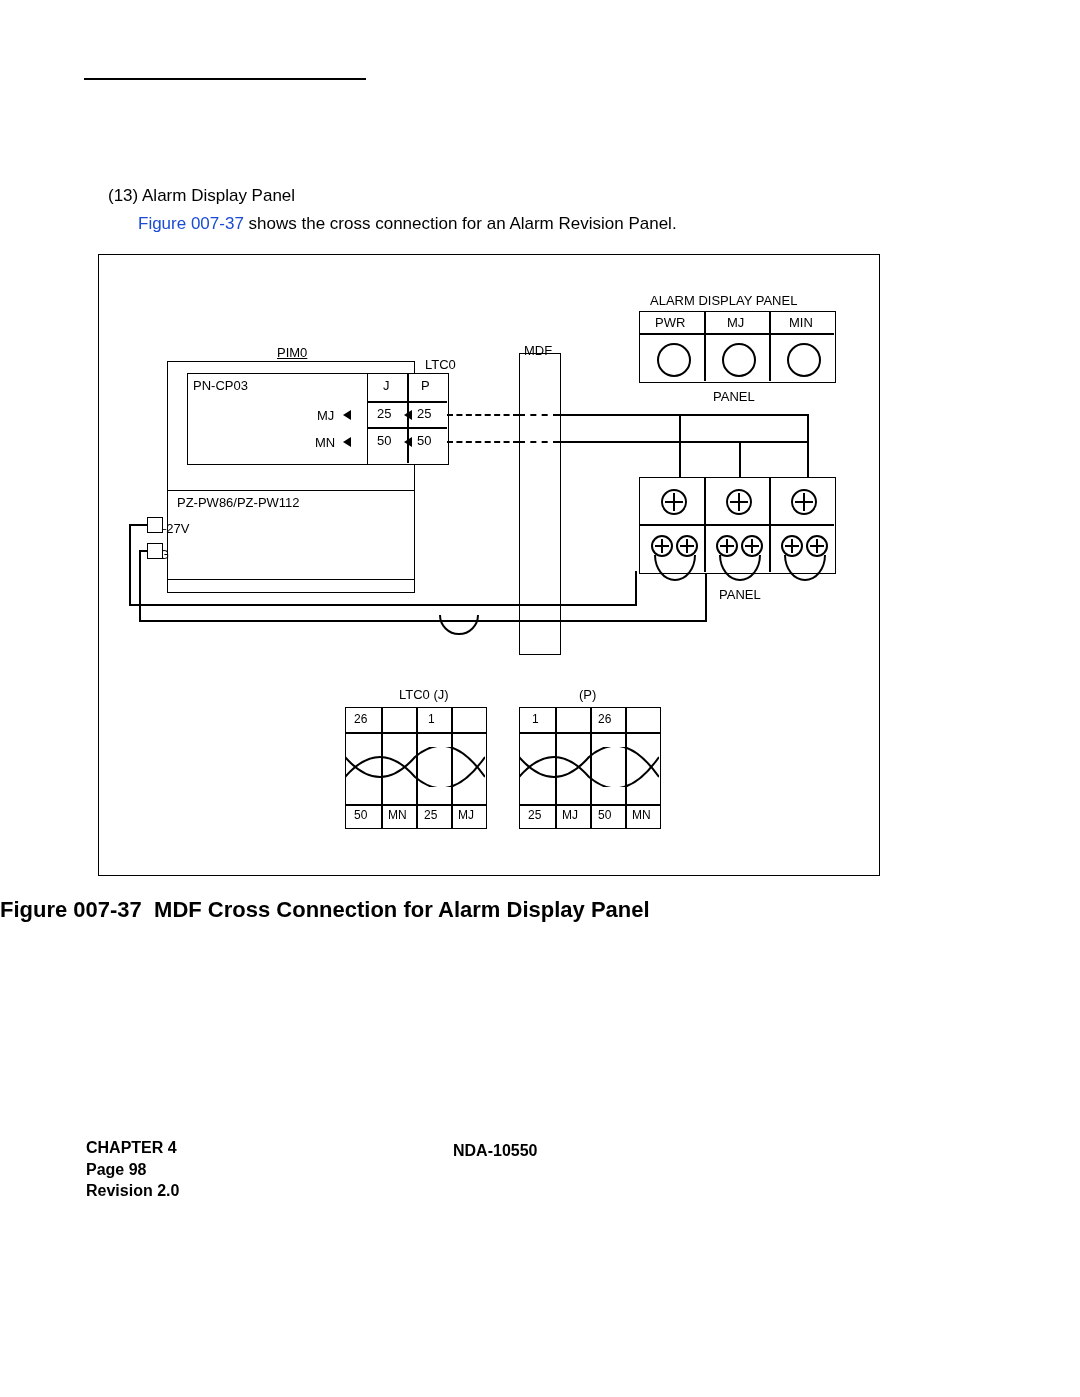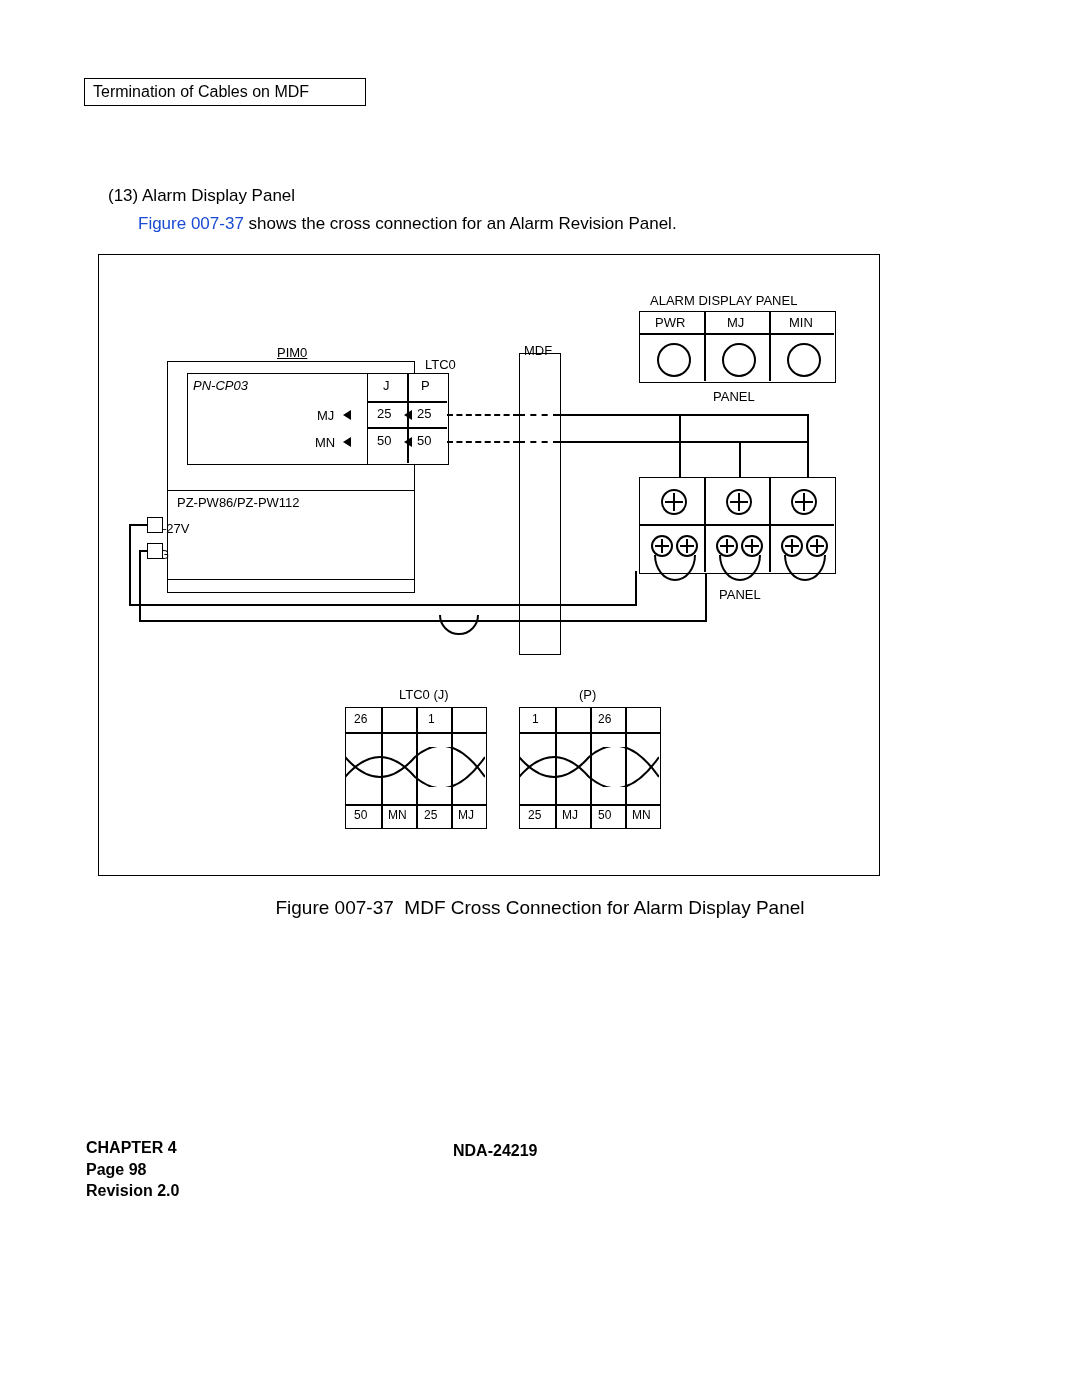--- a/index.html
+++ b/index.html
@@ -44,23 +44,22 @@
     top: 254px;
     width: 780px;
     height: 620px;
     border: 1.5px solid #000;
   }
   .figure-caption {
     position: absolute;
     left: 0;
     right: 0;
     top: 897px;
-    text-align: center;
-    font-size: 19px;
-    font-weight: normal;
+    font-size: 22px;
+    font-weight: bold;
   }
   .footer {
     position: absolute;
     left: 86px;
     bottom: 195px;
     font-size: 16px;
     font-weight: bold;
     line-height: 1.35;
   }
   .footer-right {
@@ -140,39 +139,38 @@
     position: absolute;
     overflow: visible;
   }
   .wavy svg { display:block; }
 
 </style>
 </head>
 <body>
 
 <div class="header-box">
-  <div class="row">Termination of Cables on MDF</div>
 </div>
 
 <div class="section-heading">
   <span>(13)</span>
   <span>Alarm Display Panel</span>
 </div>
 
 <div class="body-text">
   <span class="figref">Figure 007-37</span><span> shows the cross connection for an Alarm Revision Panel.</span>
 </div>
 
 <div class="diagram-frame">
 
   <div class="box" style="left:68px; top:106px; width:246px; height:230px;"></div>
   <div class="lbl" style="left:178px; top:90px;text-decoration:underline;">PIM0</div>
 
   <div class="box" style="left:88px; top:118px; width:180px; height:90px;"></div>
-  <div class="lbl" style="left:94px; top:123px;font-style:italic;">PN-CP03</div>
+  <div class="lbl" style="left:94px; top:123px;">PN-CP03</div>
   <div class="lbl" style="left:218px; top:153px;">MJ</div>
   <div class="lbl" style="left:216px; top:180px;">MN</div>
 
   <div class="arrow-left" style="left:244px; top:155px;"></div>
   <div class="arrow-left" style="left:244px; top:182px;"></div>
 
   <div class="box" style="left:268px; top:118px; width:80px; height:90px;"></div>
   <div class="line" style="left:308px; top:118px; width:1.5px; height:90px;"></div>
   <div class="line" style="left:268px; top:146px; width:80px; height:1.5px;"></div>
   <div class="line" style="left:268px; top:172px; width:80px; height:1.5px;"></div>
@@ -301,13 +299,13 @@
 
 <div class="figure-caption">
   <span>Figure 007-37</span>&nbsp;&nbsp;<span>MDF Cross Connection for Alarm Display Panel</span>
 </div>
 
 <div class="footer">
   <div>CHAPTER 4</div>
   <div>Page 98</div>
   <div>Revision 2.0</div>
 </div>
-<div class="footer-right">NDA-24219</div>
+<div class="footer-right">NDA-10550</div>
 
 </body></html>

